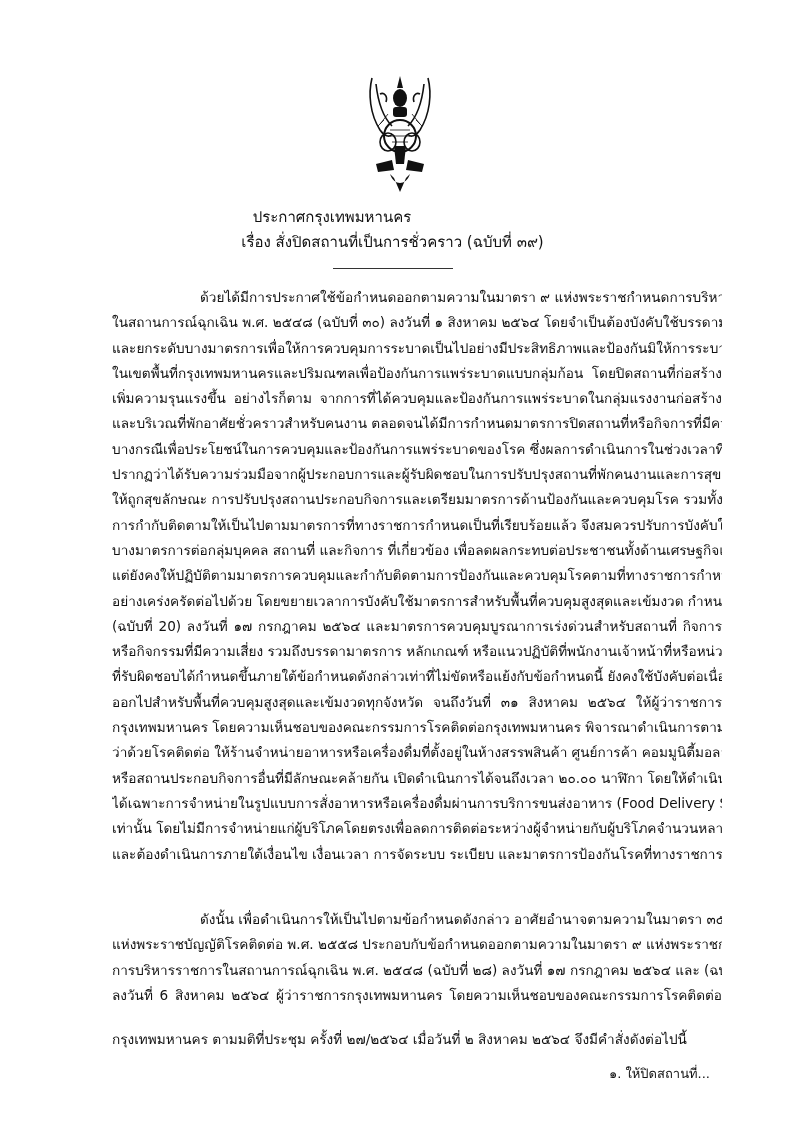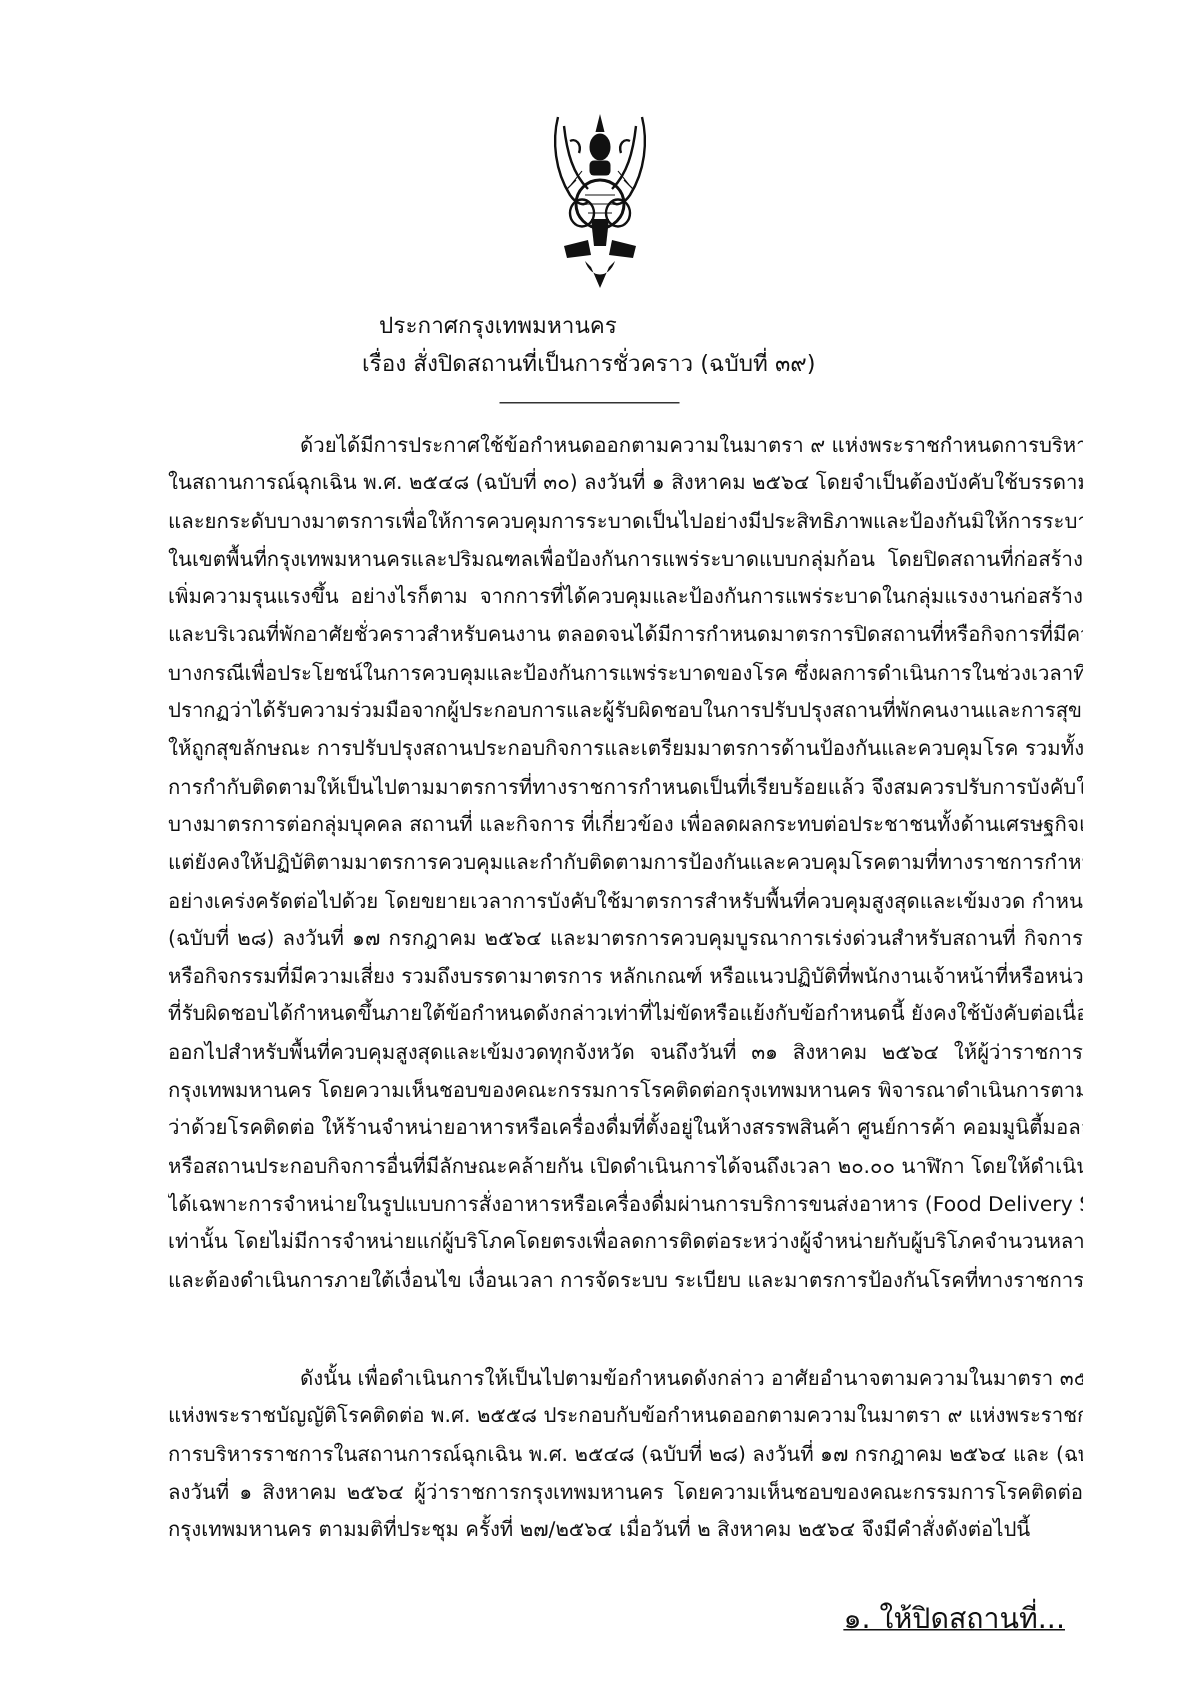--- a/index.html
+++ b/index.html
@@ -8,25 +8,25 @@
   .emblem { position:absolute; left:366px; top:74px; width:68px; height:124px; }
   .title1 { position:absolute; left:0; width:664px; top:206px; text-align:center;
             font-size:15px; line-height:22px; }
   .title2 { position:absolute; left:0; width:785px; top:231px; text-align:center;
             font-size:15px; line-height:22px; }
   .rule { position:absolute; left:333px; top:268px; width:120px; height:0;
           border-top:1px solid #333; }
   .para { position:absolute; left:112px; width:610px; font-size:13.6px; }
   .line { display:block; height:25.3px; line-height:25.3px; white-space:nowrap;
           text-align:justify; text-align-last:justify; overflow:hidden; }
-  .line.last { text-align-last:left; }
+  .line.last { text-align-last:left;margin-top:19px; }
   .line.indent { padding-left:88px; }
   .p1 { top:285px; }
   .p2 { top:907px; }
-  .next { position:absolute; right:90px; top:1063px; font-size:19px;text-decoration:underline; }
+  .next { position:absolute; right:90px; top:1063px; font-size:13px; }
 </style>
 </head>
 <body>
 
 <svg class="emblem" viewBox="0 0 68 124">
   <g fill="none" stroke="#111" stroke-width="1.6">
     <path d="M6 4 C2 20,4 40,14 56 C18 62,24 64,26 60"></path>
     <path d="M62 4 C66 20,64 40,54 56 C50 62,44 64,42 60"></path>
     <path d="M10 10 C12 28,16 42,26 52"></path>
     <path d="M58 10 C56 28,52 42,42 52"></path>
@@ -62,33 +62,33 @@
   <span class="line">ในเขตพื้นที่กรุงเทพมหานครและปริมณฑลเพื่อป้องกันการแพร่ระบาดแบบกลุ่มก้อน โดยปิดสถานที่ก่อสร้าง</span>
   <span class="line">เพิ่มความรุนแรงขึ้น อย่างไรก็ตาม จากการที่ได้ควบคุมและป้องกันการแพร่ระบาดในกลุ่มแรงงานก่อสร้าง</span>
   <span class="line">และบริเวณที่พักอาศัยชั่วคราวสำหรับคนงาน ตลอดจนได้มีการกำหนดมาตรการปิดสถานที่หรือกิจการที่มีความเสี่ยง</span>
   <span class="line">บางกรณีเพื่อประโยชน์ในการควบคุมและป้องกันการแพร่ระบาดของโรค ซึ่งผลการดำเนินการในช่วงเวลาที่ผ่านมา</span>
   <span class="line">ปรากฏว่าได้รับความร่วมมือจากผู้ประกอบการและผู้รับผิดชอบในการปรับปรุงสถานที่พักคนงานและการสุขาภิบาล</span>
   <span class="line">ให้ถูกสุขลักษณะ การปรับปรุงสถานประกอบกิจการและเตรียมมาตรการด้านป้องกันและควบคุมโรค รวมทั้ง</span>
   <span class="line">การกำกับติดตามให้เป็นไปตามมาตรการที่ทางราชการกำหนดเป็นที่เรียบร้อยแล้ว จึงสมควรปรับการบังคับใช้</span>
   <span class="line">บางมาตรการต่อกลุ่มบุคคล สถานที่ และกิจการ ที่เกี่ยวข้อง เพื่อลดผลกระทบต่อประชาชนทั้งด้านเศรษฐกิจและสังคม</span>
   <span class="line">แต่ยังคงให้ปฏิบัติตามมาตรการควบคุมและกำกับติดตามการป้องกันและควบคุมโรคตามที่ทางราชการกำหนด</span>
   <span class="line">อย่างเคร่งครัดต่อไปด้วย โดยขยายเวลาการบังคับใช้มาตรการสำหรับพื้นที่ควบคุมสูงสุดและเข้มงวด กำหนดให้</span>
-  <span class="line">(ฉบับที่ ๒๘) ลงวันที่ ๑๗ กรกฎาคม ๒๕๖๔ และมาตรการควบคุมบูรณาการเร่งด่วนสำหรับสถานที่ กิจการ</span>
+  <span class="line">(ฉบับที่ 20) ลงวันที่ ๑๗ กรกฎาคม ๒๕๖๔ และมาตรการควบคุมบูรณาการเร่งด่วนสำหรับสถานที่ กิจการ</span>
   <span class="line">หรือกิจกรรมที่มีความเสี่ยง รวมถึงบรรดามาตรการ หลักเกณฑ์ หรือแนวปฏิบัติที่พนักงานเจ้าหน้าที่หรือหน่วยงาน</span>
   <span class="line">ที่รับผิดชอบได้กำหนดขึ้นภายใต้ข้อกำหนดดังกล่าวเท่าที่ไม่ขัดหรือแย้งกับข้อกำหนดนี้ ยังคงใช้บังคับต่อเนื่อง</span>
   <span class="line">ออกไปสำหรับพื้นที่ควบคุมสูงสุดและเข้มงวดทุกจังหวัด จนถึงวันที่ ๓๑ สิงหาคม ๒๕๖๔ ให้ผู้ว่าราชการ</span>
   <span class="line">กรุงเทพมหานคร โดยความเห็นชอบของคณะกรรมการโรคติดต่อกรุงเทพมหานคร พิจารณาดำเนินการตามกฎหมาย</span>
   <span class="line">ว่าด้วยโรคติดต่อ ให้ร้านจำหน่ายอาหารหรือเครื่องดื่มที่ตั้งอยู่ในห้างสรรพสินค้า ศูนย์การค้า คอมมูนิตี้มอลล์</span>
   <span class="line">หรือสถานประกอบกิจการอื่นที่มีลักษณะคล้ายกัน เปิดดำเนินการได้จนถึงเวลา ๒๐.๐๐ นาฬิกา โดยให้ดำเนินการ</span>
   <span class="line">ได้เฉพาะการจำหน่ายในรูปแบบการสั่งอาหารหรือเครื่องดื่มผ่านการบริการขนส่งอาหาร (Food Delivery Service)</span>
   <span class="line">เท่านั้น โดยไม่มีการจำหน่ายแก่ผู้บริโภคโดยตรงเพื่อลดการติดต่อระหว่างผู้จำหน่ายกับผู้บริโภคจำนวนหลายคน</span>
   <span class="line">และต้องดำเนินการภายใต้เงื่อนไข เงื่อนเวลา การจัดระบบ ระเบียบ และมาตรการป้องกันโรคที่ทางราชการกำหนด</span>
 </div>
 
 <div class="para p2">
   <span class="line indent">ดังนั้น เพื่อดำเนินการให้เป็นไปตามข้อกำหนดดังกล่าว อาศัยอำนาจตามความในมาตรา ๓๕ (๑)</span>
   <span class="line">แห่งพระราชบัญญัติโรคติดต่อ พ.ศ. ๒๕๕๘ ประกอบกับข้อกำหนดออกตามความในมาตรา ๙ แห่งพระราชกำหนด</span>
   <span class="line">การบริหารราชการในสถานการณ์ฉุกเฉิน พ.ศ. ๒๕๔๘ (ฉบับที่ ๒๘) ลงวันที่ ๑๗ กรกฎาคม ๒๕๖๔ และ (ฉบับที่ ๓๐)</span>
-  <span class="line">ลงวันที่ ๑ สิงหาคม ๒๕๖๔ ผู้ว่าราชการกรุงเทพมหานคร โดยความเห็นชอบของคณะกรรมการโรคติดต่อ</span>
+  <span class="line">ลงวันที่ 6 สิงหาคม ๒๕๖๔ ผู้ว่าราชการกรุงเทพมหานคร โดยความเห็นชอบของคณะกรรมการโรคติดต่อ</span>
   <span class="line last">กรุงเทพมหานคร ตามมติที่ประชุม ครั้งที่ ๒๗/๒๕๖๔ เมื่อวันที่ ๒ สิงหาคม ๒๕๖๔ จึงมีคำสั่งดังต่อไปนี้</span>
 </div>
 
 <div class="next">๑. ให้ปิดสถานที่...</div>
 
 </body></html>

